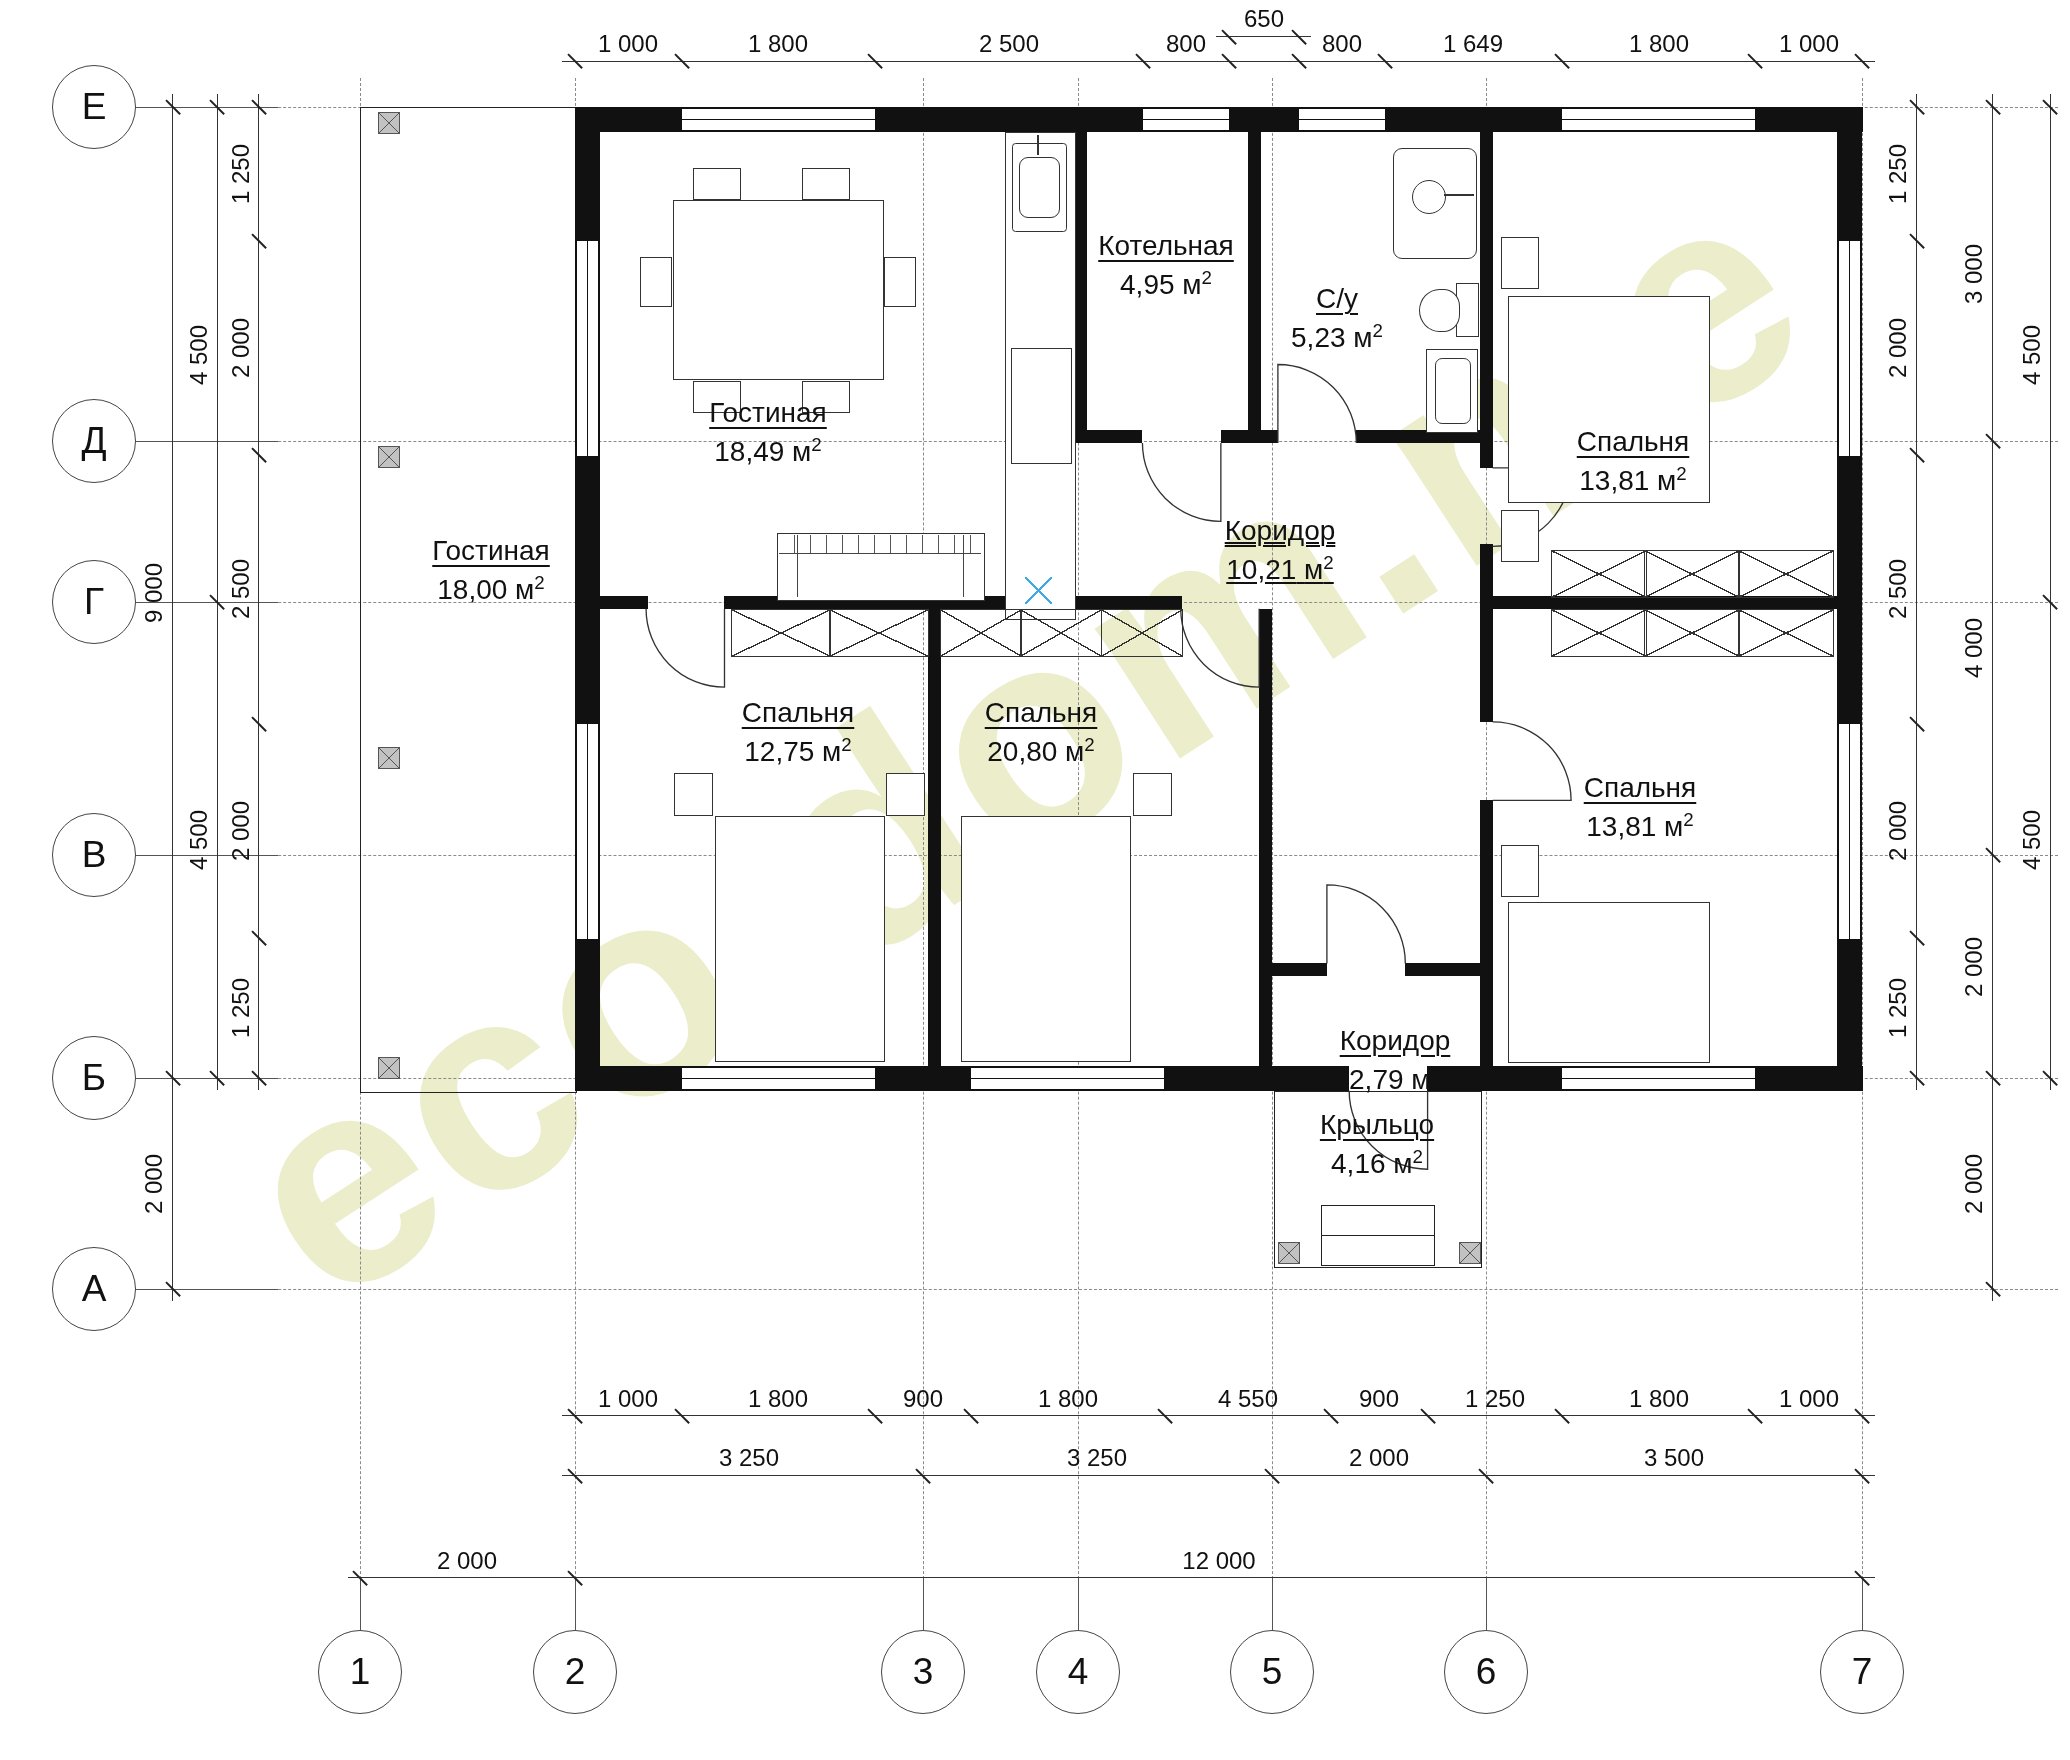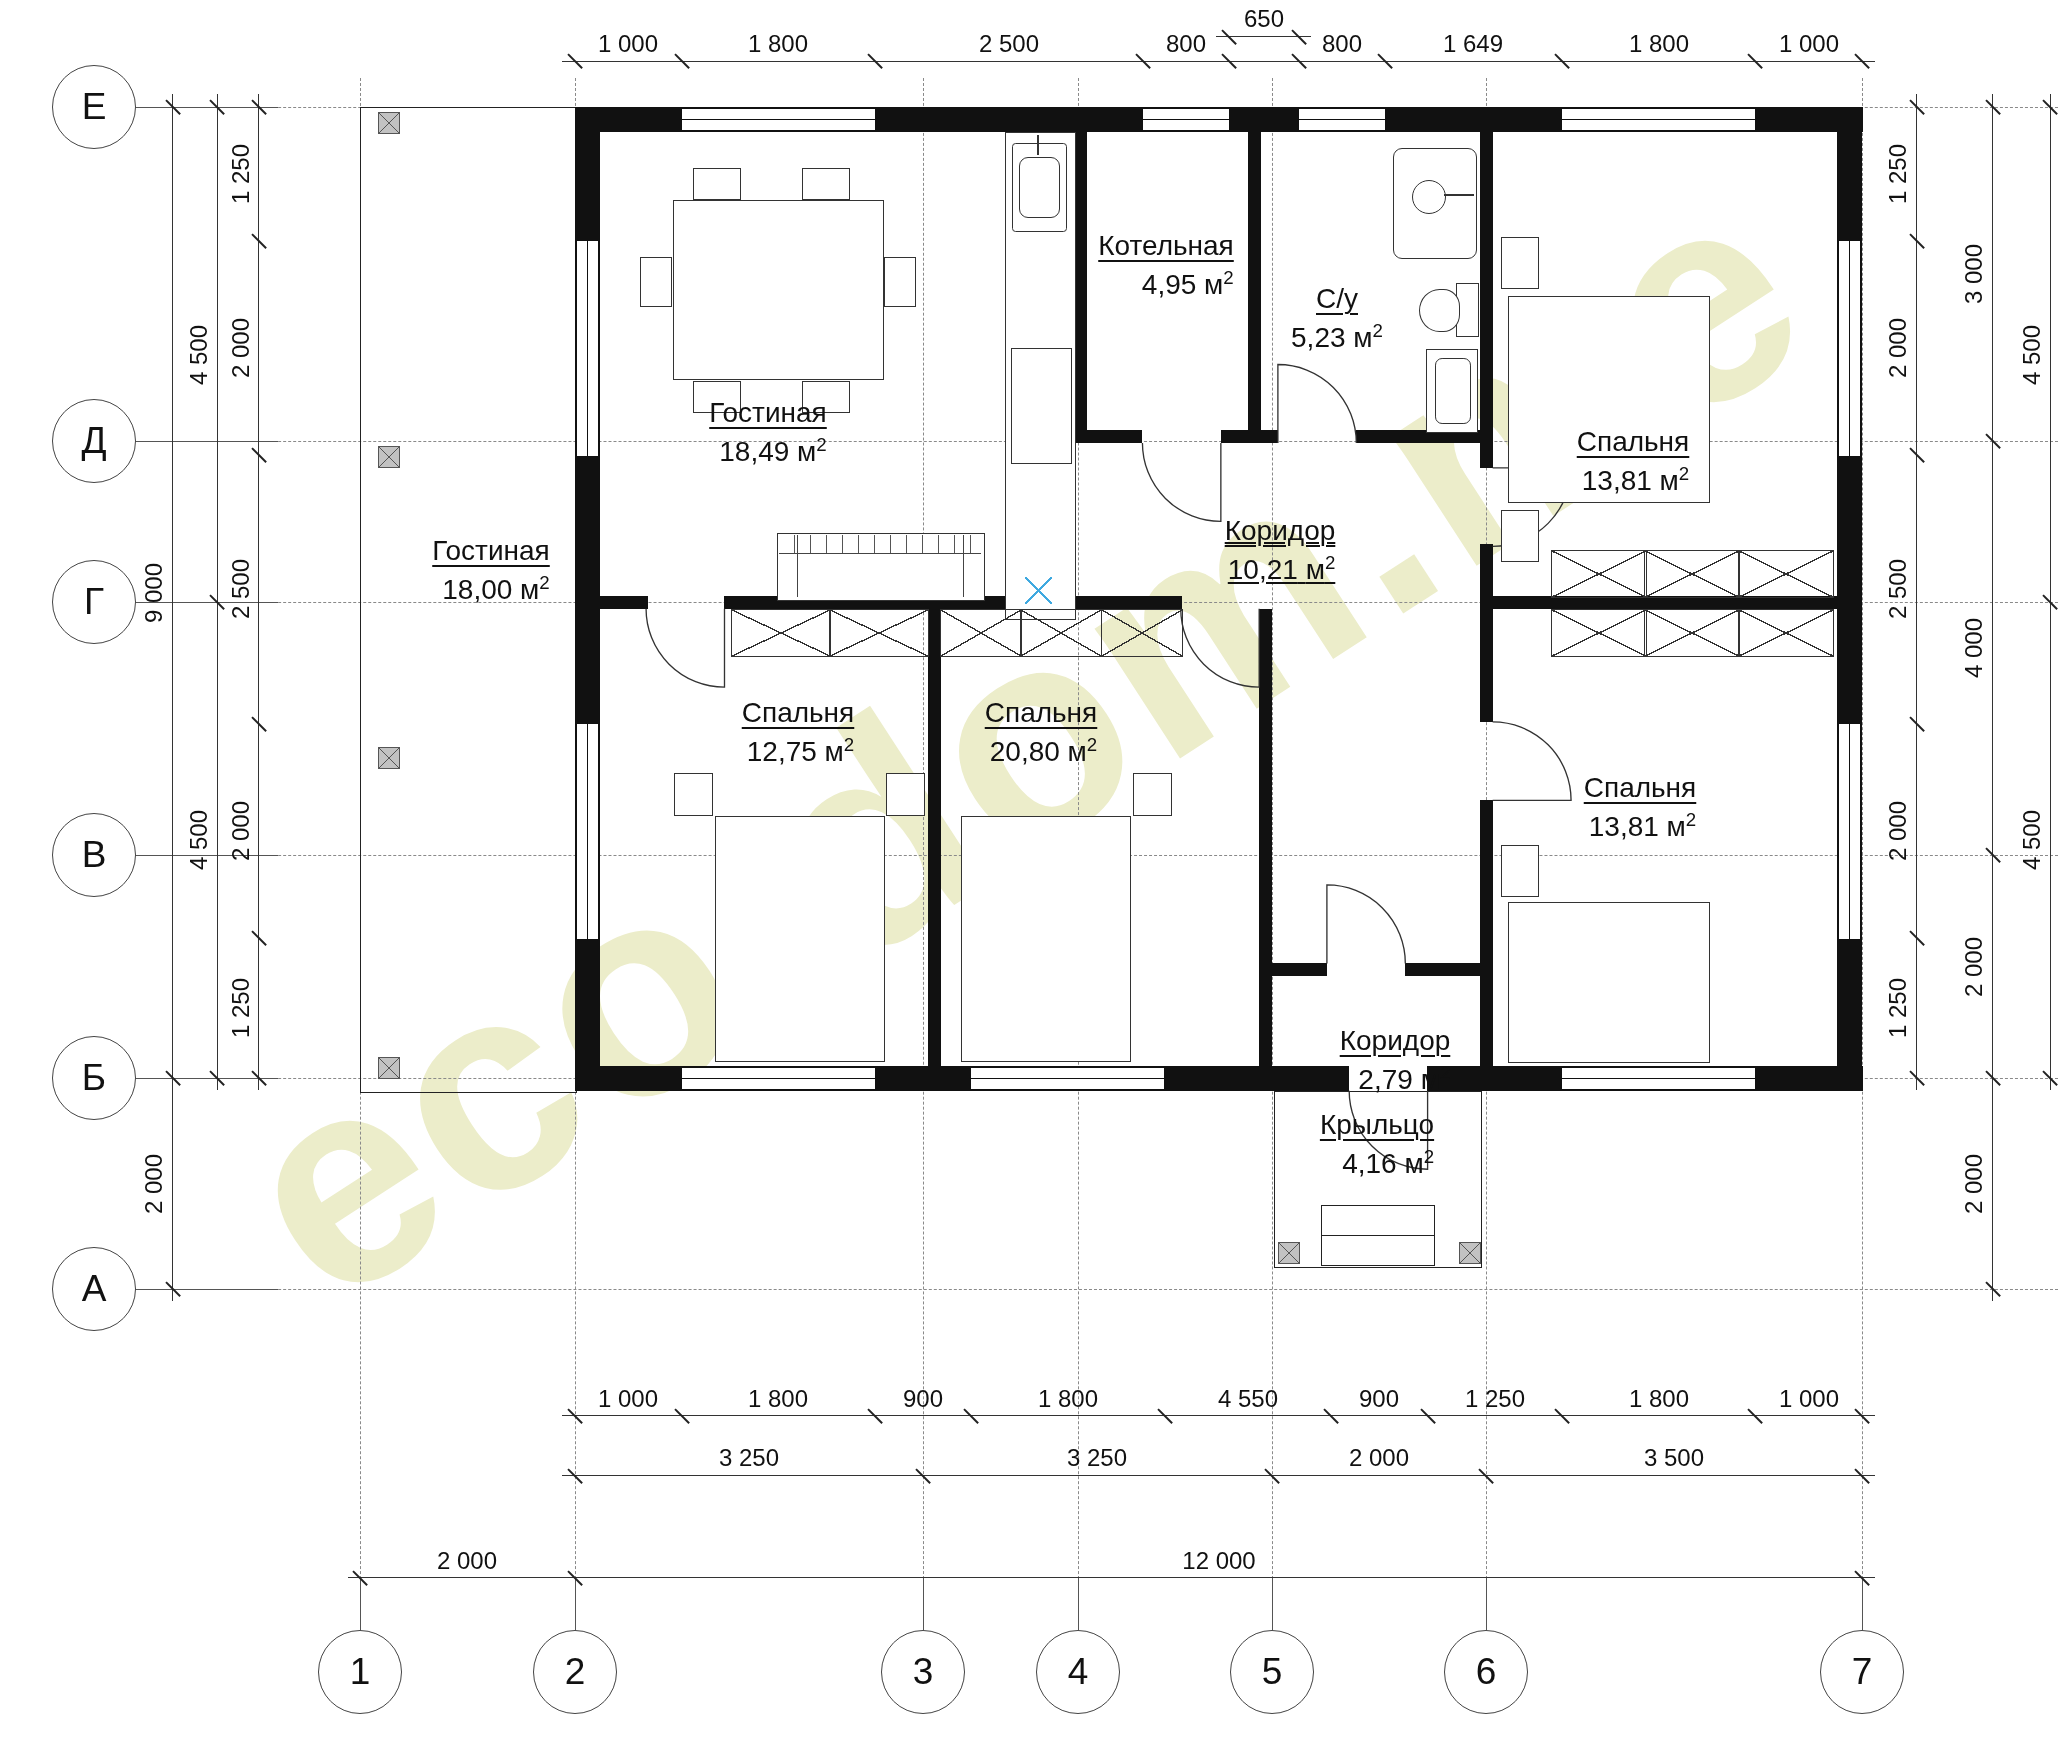--- a/index.html
+++ b/index.html
@@ -32,21 +32,21 @@
     linear-gradient(to top right,transparent calc(50% - 0.6px),#555 calc(50% - 0.6px) calc(50% + 0.6px),transparent calc(50% + 0.6px)),
     linear-gradient(to bottom right,transparent calc(50% - 0.6px),#555 calc(50% - 0.6px) calc(50% + 0.6px),transparent calc(50% + 0.6px));}
   .pillow{position:absolute;border:0.9px solid #444;border-radius:5.3px;background:#fff;}
   .burner{position:absolute;width:23px;height:23px;border:0.9px solid #333;border-radius:50%;background-image:
     linear-gradient(to top right,transparent calc(50% - 0.6px),#333 calc(50% - 0.6px) calc(50% + 0.6px),transparent calc(50% + 0.6px)),
     linear-gradient(to bottom right,transparent calc(50% - 0.6px),#333 calc(50% - 0.6px) calc(50% + 0.6px),transparent calc(50% + 0.6px));}
   
   .room-label{position:absolute;z-index:7;text-align:center;transform:translateX(-50%);white-space:nowrap;}
   .room-name{font-size:28px;color:#111;text-decoration:underline;text-underline-offset:5.3px;
     text-decoration-thickness:1.8px;}
-  .room-area{font-size:28px;color:#111;margin-top:5.3px;text-align:right;}
+  .room-area{font-size:28px;color:#111;margin-top:5.3px;}
   .room-area sup{font-size:18.7px;}
   
   .dim-line{position:absolute;background:#333;z-index:7;}
   .dim-tick{position:absolute;width:19.6px;height:1.8px;background:#222;transform:translate(-50%,-50%) rotate(45deg);z-index:7;}
   .dim-label-h{position:absolute;font-size:24px;color:#111;transform:translateX(-50%);white-space:nowrap;z-index:7;}
   .dim-label-v{position:absolute;font-size:24px;color:#111;transform:translate(-50%,-50%) rotate(-90deg);white-space:nowrap;z-index:7;}
   
   .axis-circle{position:absolute;width:82px;height:82px;border:1.3px solid #444;border-radius:50%;
     background:#fff;z-index:8;display:flex;align-items:center;justify-content:center;
     font-size:37px;color:#111;transform:translate(-50%,-50%);}

